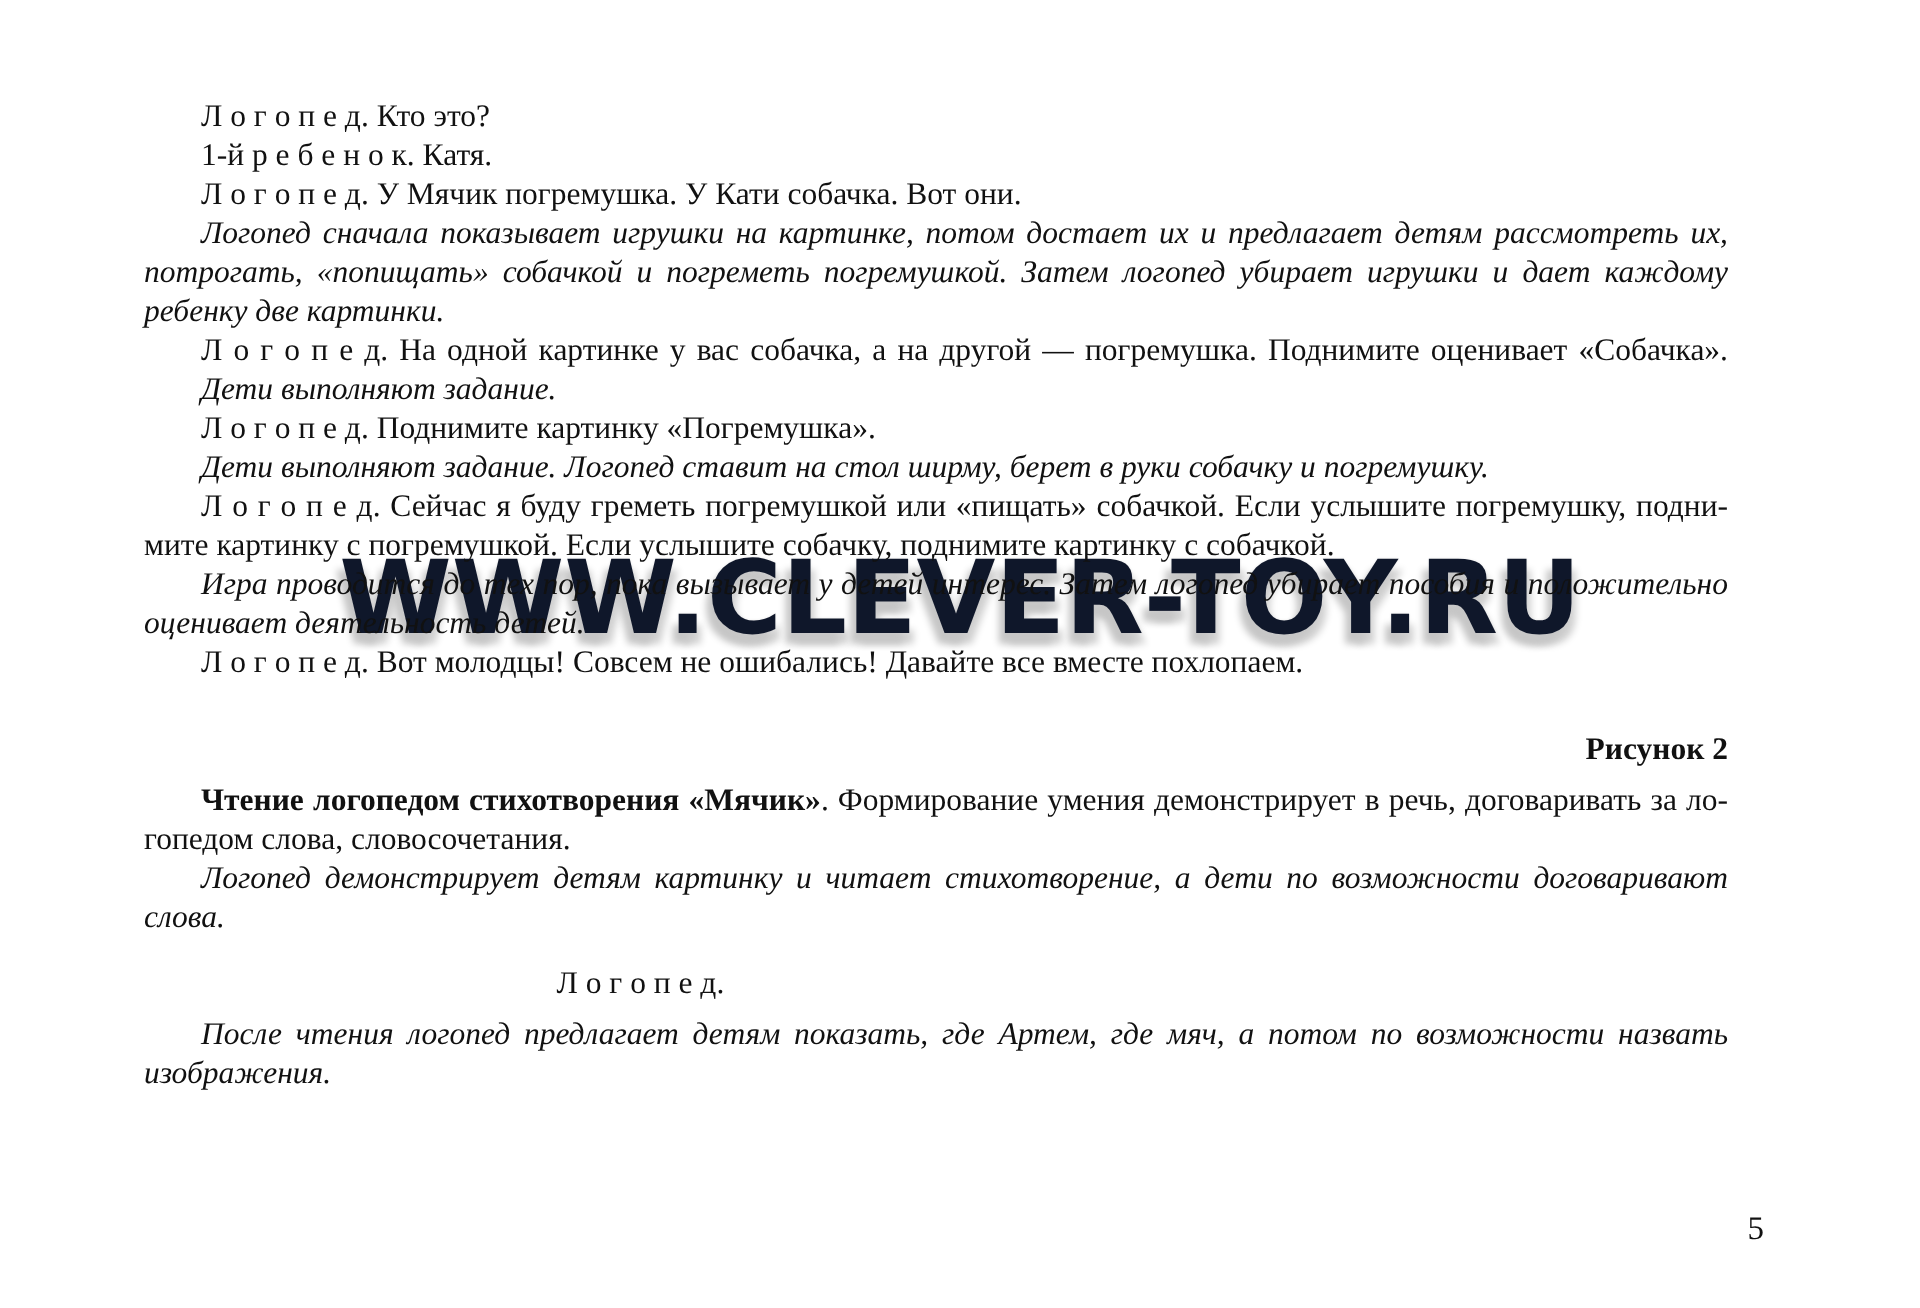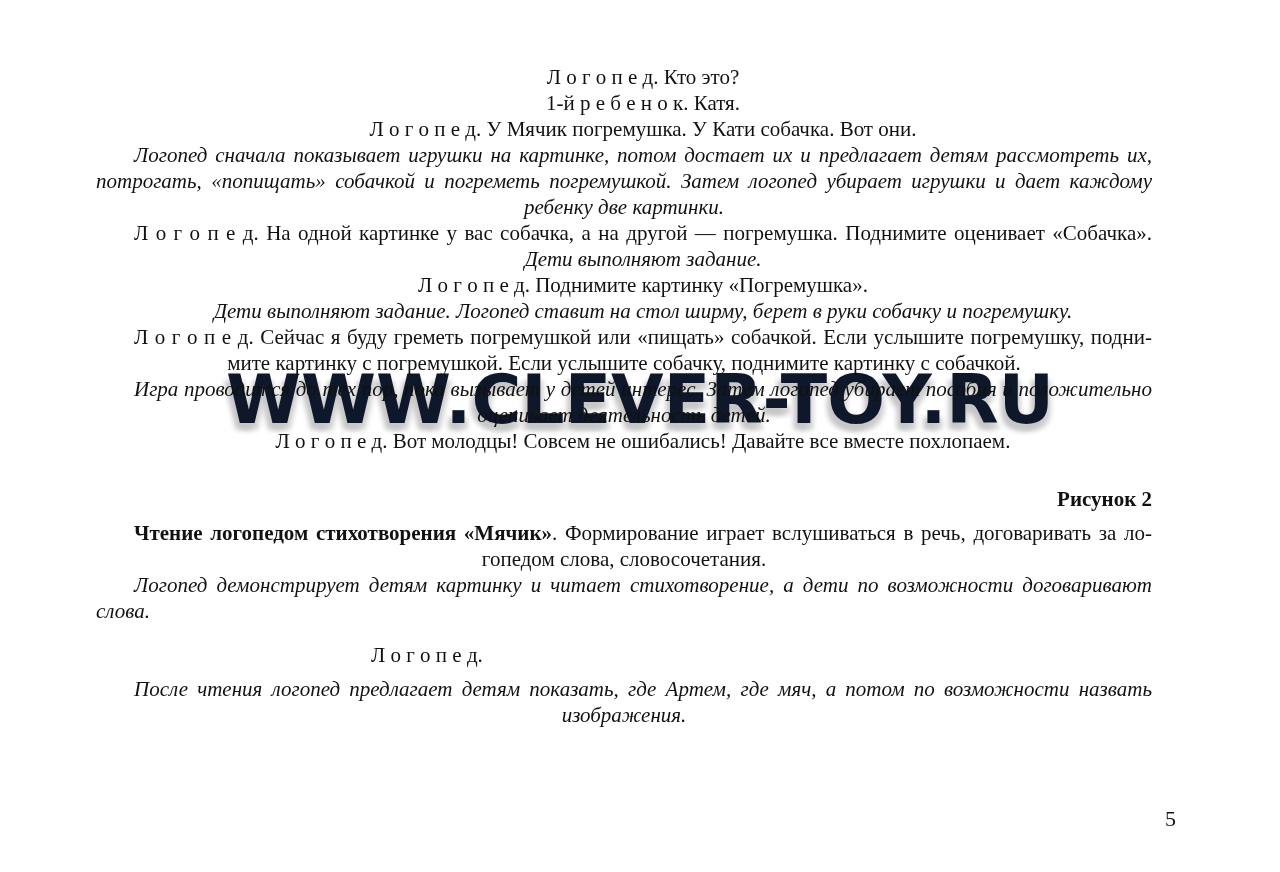--- a/index.html
+++ b/index.html
@@ -34,21 +34,21 @@
     position: absolute;
     left: 96px;
     top: 64px;
     width: 1056px;
     z-index: 1;
     font-size: 21px;
     line-height: 26px;
   }
   .para { margin: 0; }
   .para.italic { font-style: italic; }
-  .line { text-align: center; }
+  .line { text-align: left; }
   .line.fill {
     text-align: justify;
     text-align-last: justify;
     text-justify: inter-word;
   }
   .line.indent { text-indent: 38px; }
   .bold { font-weight: bold; }
   .caption {
     margin-top: 32px;
     margin-bottom: 8px;
@@ -113,21 +113,21 @@
     </div>
     <div class="para italic">
       <div class="line fill indent"><span>Игра проводится до тех пор, пока вызывает у детей интерес. Затем логопед убирает пособия и положительно</span></div>
       <div class="line"><span>оценивает деятельность детей.</span></div>
     </div>
     <div class="para">
       <div class="line indent"><span>Л о г о п е д. Вот молодцы! Совсем не ошибались! Давайте все вместе похлопаем.</span></div>
     </div>
     <div class="caption">Рисунок 2</div>
     <div class="para">
-      <div class="line fill indent"><span class="bold">Чтение логопедом стихотворения «Мячик»</span><span>. Формирование играет вслушиваться в речь, договаривать за ло-</span></div>
+      <div class="line fill indent"><span class="bold">Чтение логопедом стихотворения «Мячик»</span><span>. Формирование умения демонстрирует в речь, договаривать за ло-</span></div>
       <div class="line"><span>гопедом слова, словосочетания.</span></div>
     </div>
     <div class="para italic">
       <div class="line fill indent"><span>Логопед демонстрирует детям картинку и читает стихотворение, а дети по возможности договаривают слова.</span></div>
     </div>
     <div class="poem">
       <span class="poem-label">Л о г о п е д.</span>
     </div>
     <div class="para italic">
       <div class="line fill indent"><span>После чтения логопед предлагает детям показать, где Артем, где мяч, а потом по возможности назвать</span></div>

